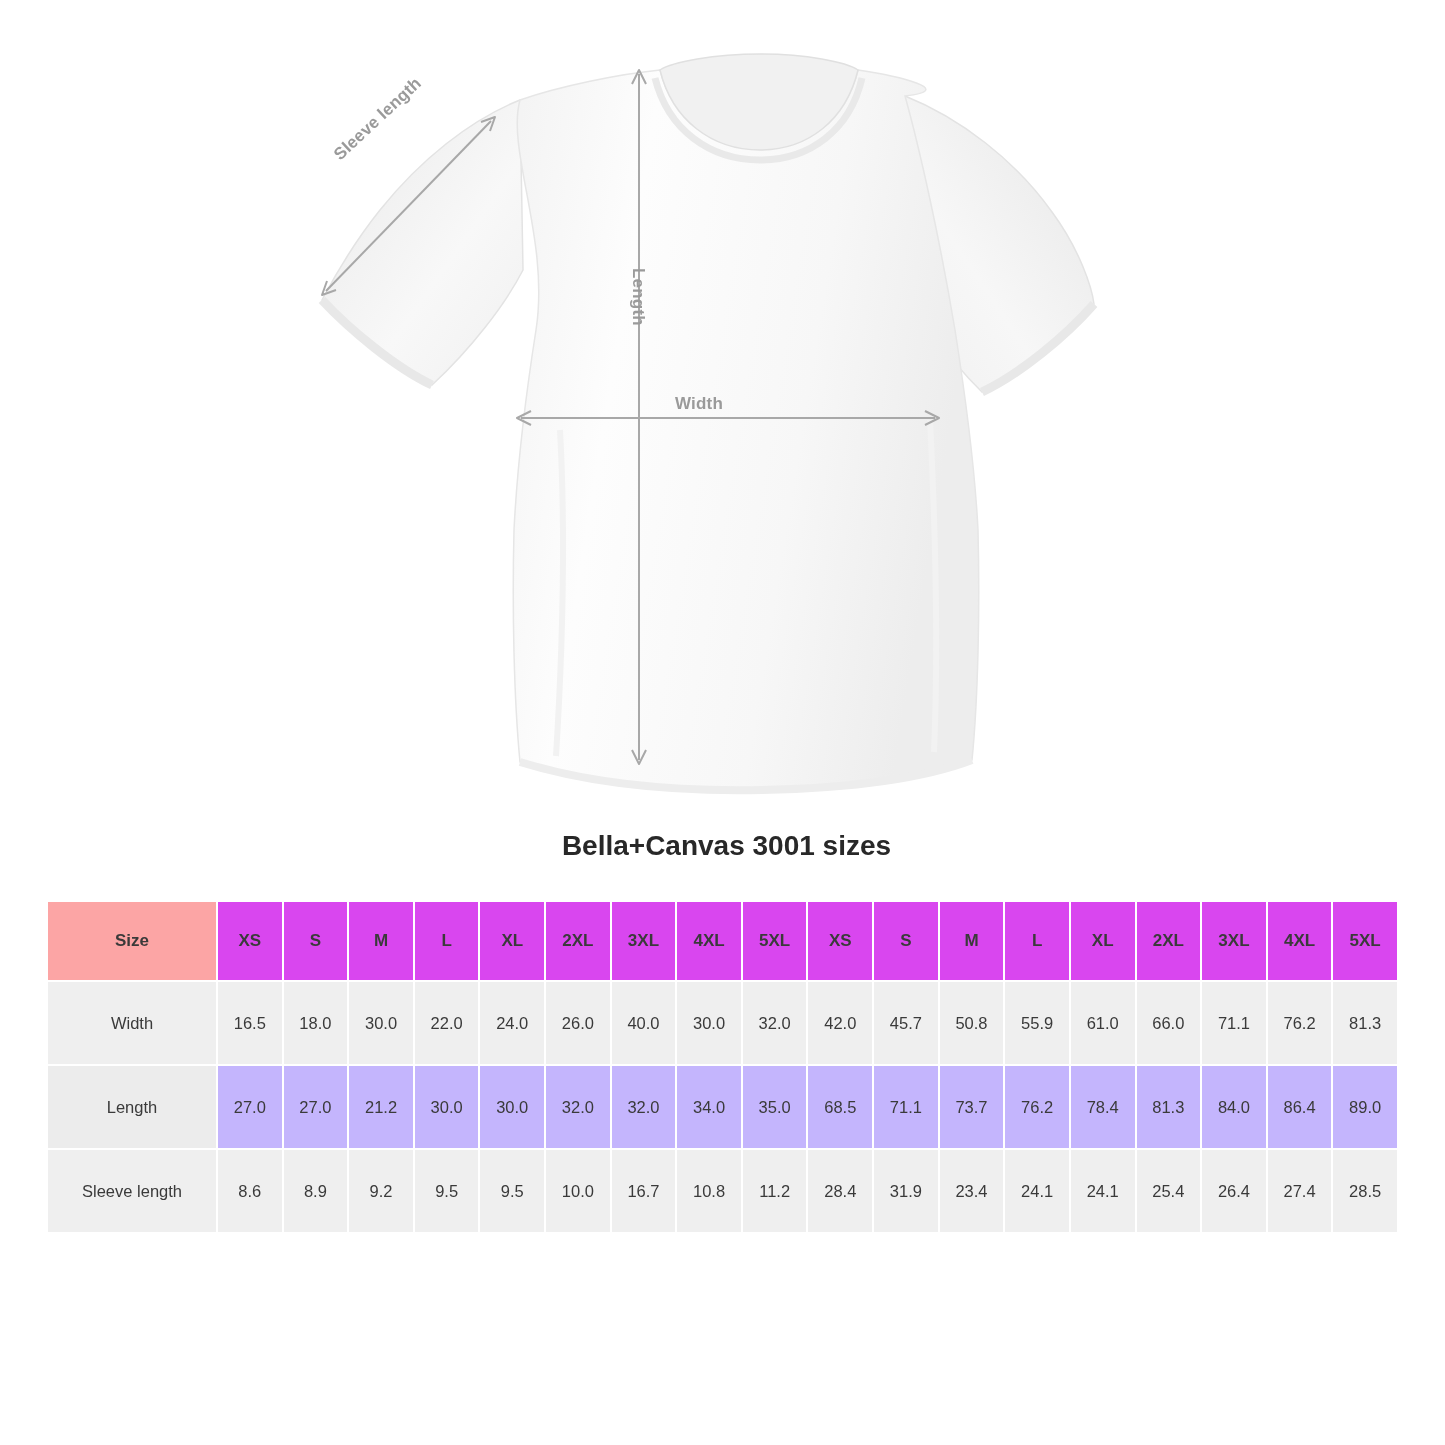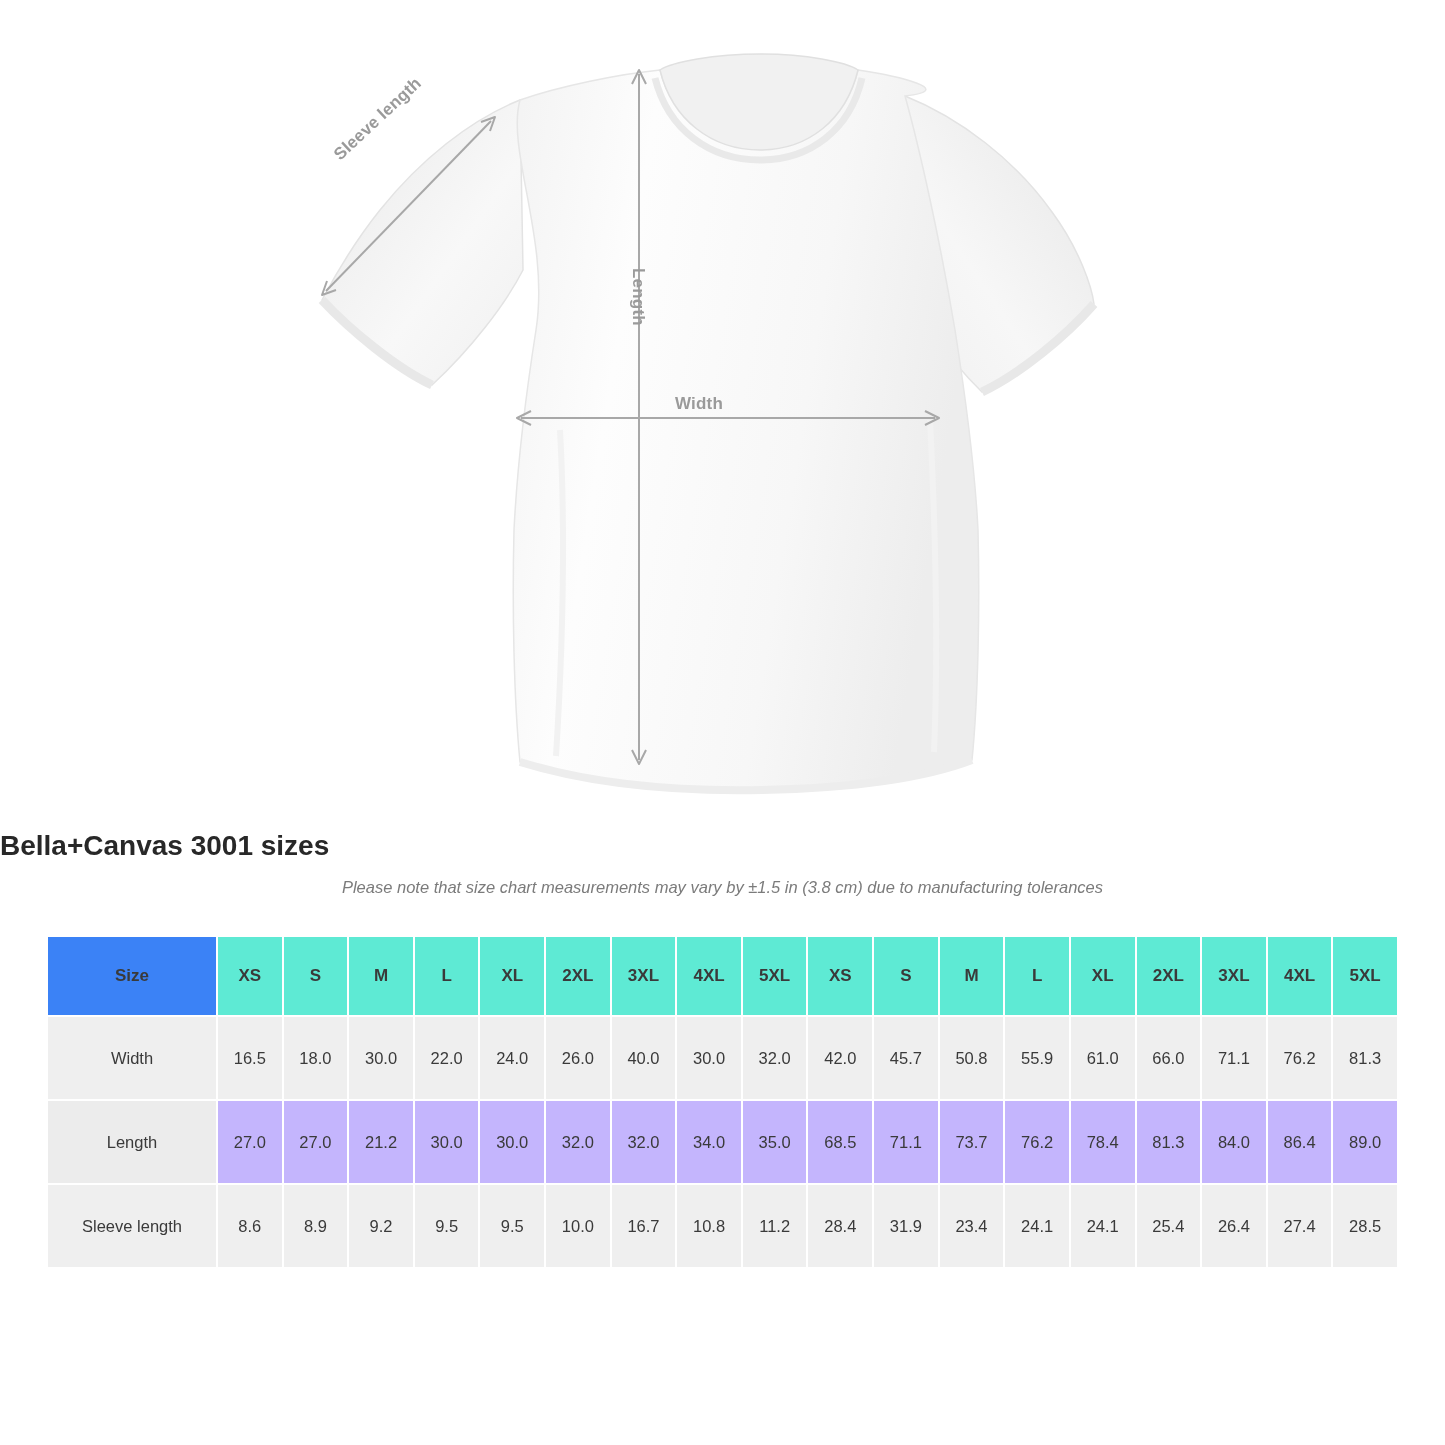--- a/index.html
+++ b/index.html
@@ -51,25 +51,25 @@
     transform: rotate(90deg);
     transform-origin: left top;
   }
   #label-width {
     left: 675px;
     top: 394px;
   }
 
   
   .chart-title {
-    text-align: left;
+    text-align: center;
     font-size: 28px;
     font-weight: bold;
     color: #282828;
-    margin: 10px 0 0 0;
+    margin: 10px 0 0 8px;
   }
   .chart-note {
     text-align: center;
     font-size: 16.5px;
     font-style: italic;
     color: #7b7b7b;
     margin: 16px 0 0 0;
   }
 
   
@@ -101,28 +101,28 @@
     color: #6f6f6f;
     line-height: 1.25;
   }
   .unit-sub {
     font-size: 15.5px;
     font-style: italic;
     color: #8a8a8a;
     padding-top: 3px;
   }
   tr.head-row td {
-    background: #5eead4;
+    background: #d946ef;
     height: 78px;
     font-weight: bold;
     font-size: 17px;
     color: #3a3a3a;
   }
   tr.head-row td.rowlabel {
-    background: #3b82f6;
+    background: #fca5a5;
   }
   td.rowlabel {
     background: #ececec;
     font-weight: bold;
     font-size: 17px;
     color: #3a3a3a;
     width: 170px;
   }
   tr.data-row td {
     height: 82px;
@@ -215,21 +215,20 @@
         <path d="M481,122 L495,117 L490,131" stroke-linejoin="round"></path>
       </g>
     </svg>
 
     <div class="annot-label" id="label-sleeve">Sleeve length</div>
     <div class="annot-label" id="label-length">Length</div>
     <div class="annot-label" id="label-width">Width</div>
   </div>
 
   <div class="chart-title">Bella+Canvas 3001 sizes</div>
-  <div class="chart-note">Please note that size chart measurements may vary by ±1.5 in (3.8 cm) due to manufacturing tolerances</div>
 
   <div class="table-wrap">
     <table class="size-table">
       <colgroup>
         <col style="width:170px">
         <col span="18">
       </colgroup>
       <tbody>
 
         <tr class="head-row">

